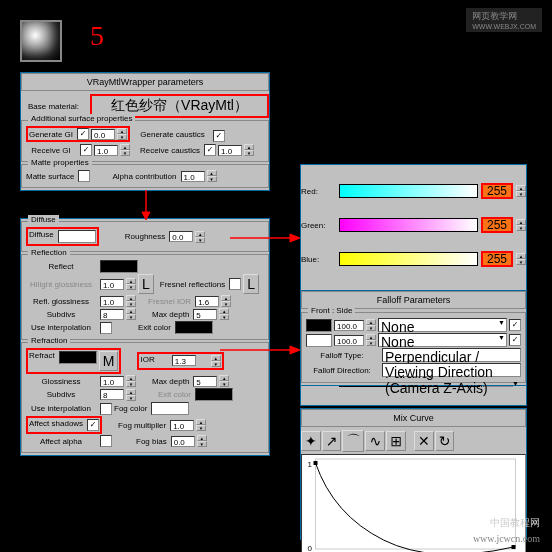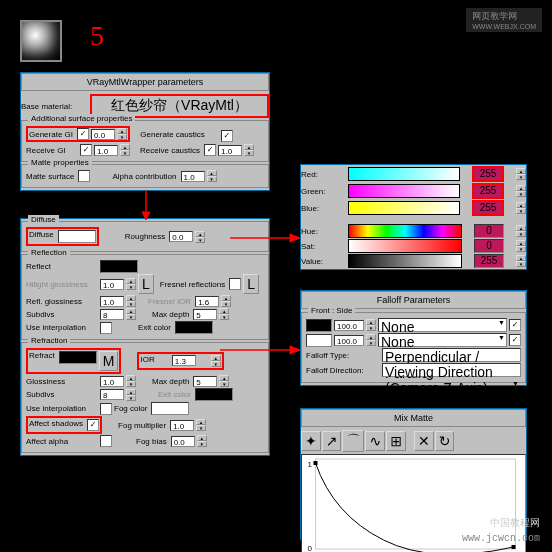--- a/index.html
+++ b/index.html
@@ -8,38 +8,38 @@
 .watermark{position:absolute;top:8px;right:10px;padding:2px 6px;background:#222;color:#888;font-size:9px}
 .panel{position:absolute;background:#c0c0c0;border:1px solid #0369a1;font-size:8px}
 .panel1{top:72px;left:20px;width:248px}
 .panel2{top:218px;left:20px;width:248px}
 .colorPanel{top:164px;left:300px;width:225px}
 .falloffPanel{top:290px;left:300px;width:225px}
 .curvePanel{top:408px;left:300px;width:225px;height:130px}
 .grp{border:1px solid #888;margin:2px 0;padding:4px;position:relative}
 .grpLabel{position:absolute;top:-7px;left:6px;background:#c0c0c0;padding:0 3px;font-size:8px}
 .row{display:flex;align-items:center;margin:1px 0;gap:2px;font-size:8px}
-.lbl{display:inline-block;text-align:left;padding-right:2px}
+.lbl{display:inline-block;text-align:center;padding-right:2px}
 .field{background:#fff;border:1px inset #888;height:11px;display:inline-block;font-size:8px;line-height:11px;padding:0 2px;box-sizing:border-box}
 .spin{display:inline-flex;flex-direction:column;width:10px;height:12px}
 .spin div{height:5px;background:#c0c0c0;border:1px outset #ddd;font-size:5px;line-height:4px;text-align:center;cursor:pointer}
 .cb{width:10px;height:10px;border:1px inset #888;background:#fff;display:inline-block;text-align:center;font-size:8px;line-height:9px}
 .btn{border:1px outset #ddd;background:#c0c0c0;padding:1px 3px;display:inline-block;font-size:14px;cursor:pointer}
 .swatch{border:1px inset #888;display:inline-block;height:11px}
 .redbox{border:2px solid #f00 !important}
 .arrow{position:absolute;stroke:#f00;fill:#f00}
 .header{text-align:center;font-size:9px;padding:3px;border:1px solid #888;margin-bottom:3px}
-.colorRow{display:flex;align-items:center;gap:12px;margin:1px 0}
+.colorRow{display:flex;align-items:center;gap:3px;margin:18px 0}
 .colorLbl{width:35px;text-align:left;font-size:8px}
 .gradient{height:12px;flex:1;border:1px solid #000}
-.numbox{width:28px;height:12px;background:#be185d;border:1px inset #888;font-size:10px;text-align:center;line-height:12px}
+.numbox{width:28px;height:12px;background:#f97316;border:1px inset #888;font-size:12px;text-align:center;line-height:12px}
 .ddl{background:#fff;border:1px inset #888;height:12px;font-size:14px;padding:0 2px;position:relative}
 .ddl::after{content:"▼";position:absolute;right:1px;font-size:7px}
 .curveCanvas{background:#fff;border:1px inset #888;margin-top:2px;position:relative;height:100px}
-.footer{position:absolute;bottom:8px;right:12px;color:#888;font-size:10px;font-family:Liberation Mono, monospace}
+.footer{position:absolute;bottom:8px;right:12px;color:#888;font-size:10px;font-family:Liberation Serif, serif}
 .footer2{position:absolute;bottom:22px;right:12px;color:#ccc;font-size:10px}
 </style>
 </head>
 <body>
 
 <div class="sphere"></div>
 <div class="num5">5</div>
 <div class="watermark">
  <div>网页教学网</div>
  <div style="font-size:7px">WWW.WEBJX.COM</div>
@@ -55,21 +55,21 @@
   <div class="grpLabel">Additional surface properties</div>
   <div class="row redbox" style="display:inline-flex;padding:0 1px">
    <span class="lbl">Generate GI</span>
    <span class="cb">✓</span>
    <span class="field" style="width:24px">0.0</span>
    <div class="spin">
           <div>▴</div>
           <div>▾</div>
         </div>
   </div>
-  <span style="display:inline-flex;gap:14px;margin-left:8px">
+  <span style="display:inline-flex;gap:6px;margin-left:8px">
    <span class="lbl">Generate caustics</span>
    <span class="cb">✓</span>
   </span>
   <div class="row">
    <span class="lbl" style="width:50px">Receive GI</span>
    <span class="cb">✓</span>
    <span class="field" style="width:24px">1.0</span>
    <div class="spin">
           <div>▴</div>
           <div>▾</div>
@@ -326,21 +326,21 @@
         <span class="ddl" style="flex:1">Perpendicular / Parallel</span>
       </div>
   <div class="row">
         <span class="lbl" style="width:72px">Falloff Direction:</span>
         <span class="ddl" style="flex:1">Viewing Direction (Camera Z-Axis)</span>
       </div>
  </div>
 </div>
 
 <div class="panel curvePanel">
- <div class="header">Mix Matte</div>
+ <div class="header">Mix Curve</div>
  <div class="row" style="gap:1px">
   <span class="btn">✦</span>
   <span class="btn">↗</span>
   <span class="btn">⌒</span>
   <span class="btn">∿</span>
   <span class="btn">⊞</span>
   <span style="width:6px"></span>
   <span class="btn">✕</span>
   <span class="btn">↻</span>
  </div>

